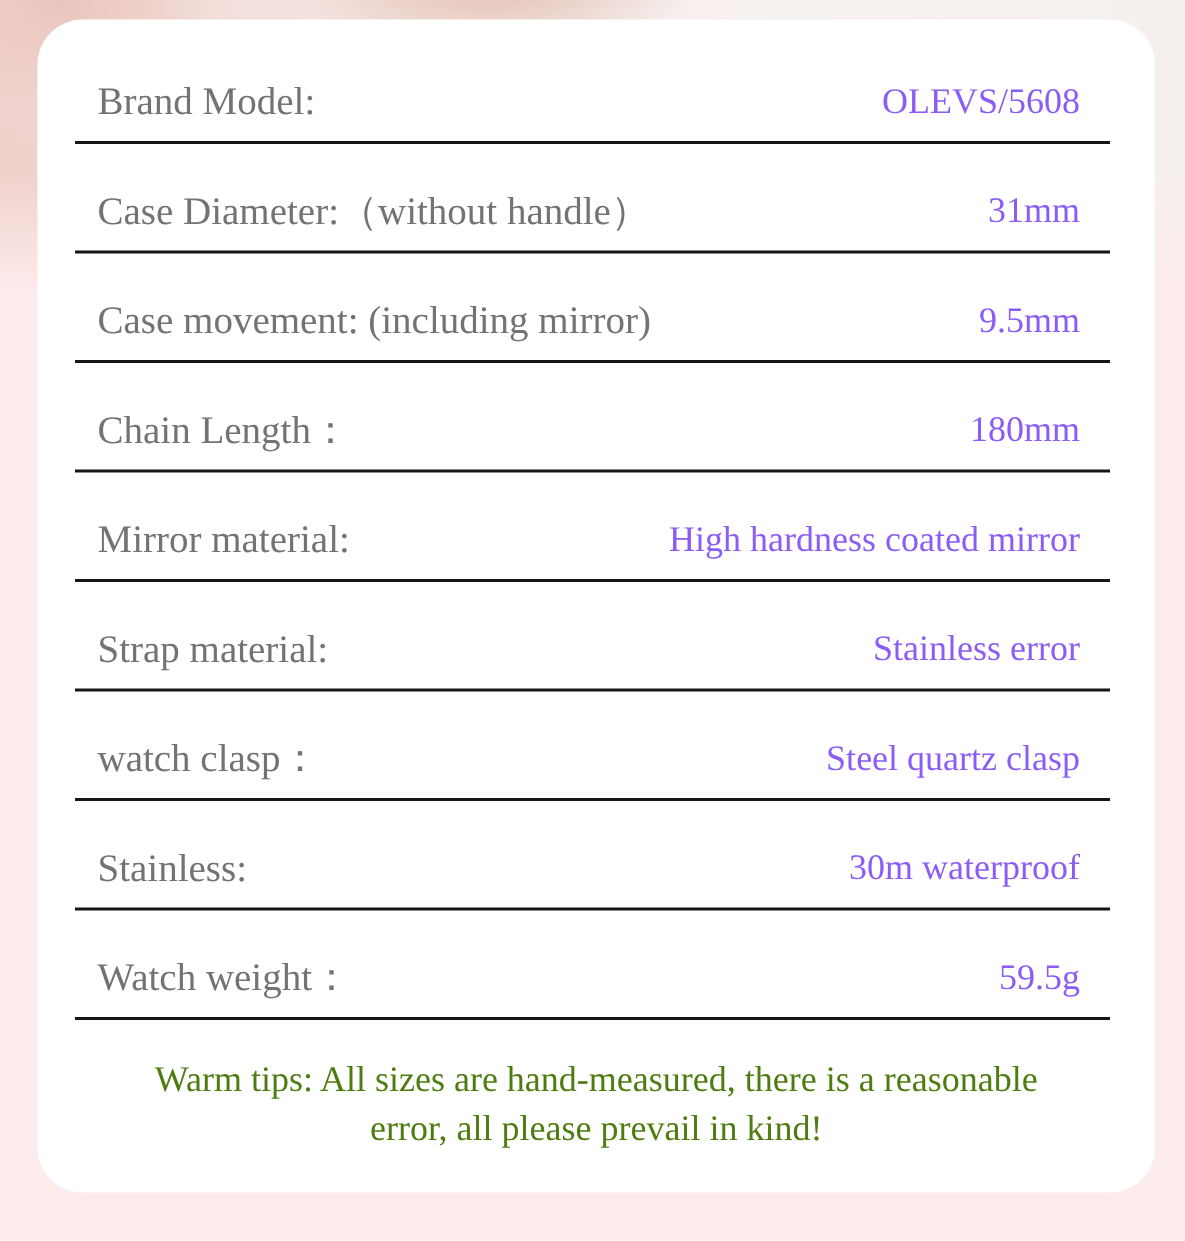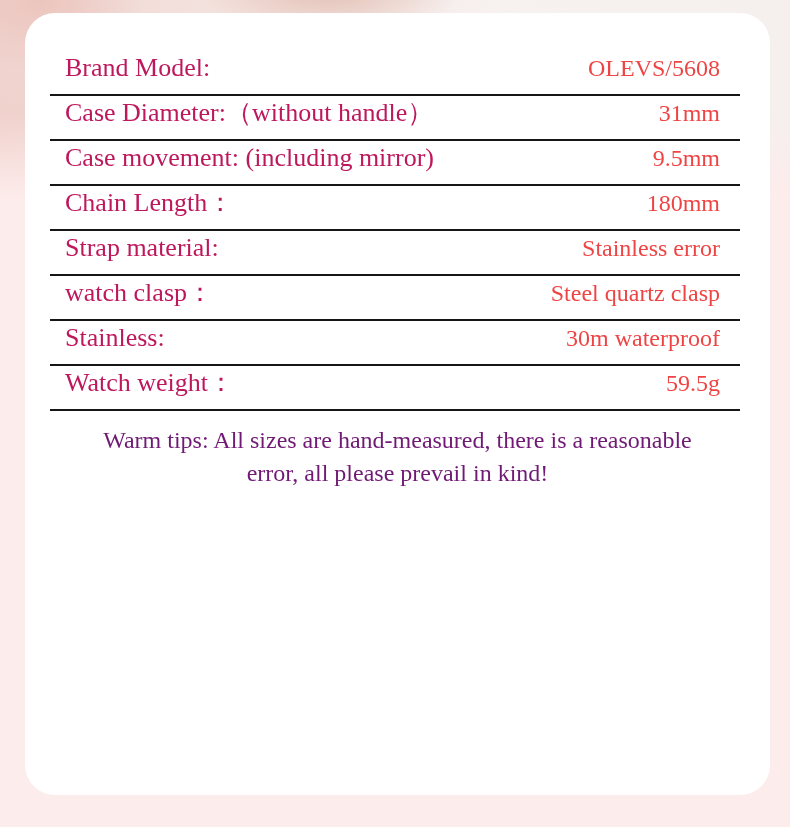--- a/index.html
+++ b/index.html
@@ -25,46 +25,46 @@
     left: 25px; top: 13px;
     width: 745px; height: 782px;
     background: #ffffff;
     border-radius: 30px;
   }
   .spec-table {
     margin: 0 30px 0 25px; 
   }
   .spec-row {
     position: relative;
-    height: 45px;
+    height: 73px;
     border-bottom: 2px solid #161616;
     display: flex;
     justify-content: space-between;
     align-items: flex-end;
     padding: 0 20px 13px 15px;
   }
   .spec-row.first { height: 83px; }
   .spec-label {
     font-size: 26px;
     line-height: 1;
-    color: #be185d;
+    color: #737373;
     white-space: nowrap;
   }
   .spec-value {
     font-size: 24px;
     line-height: 1;
-    color: #ef4444;
+    color: #8b5cf6;
     white-space: nowrap;
     padding-bottom: 1px;
   }
   .warm-tips {
-    margin-top: 13px;
+    margin-top: 24px;
     padding: 0 30px;
     text-align: center;
-    color: #701a75;
+    color: #4d7c0f;
     font-size: 24px;
     line-height: 33px;
   }
   .warm-tips .tip-line { display: block; }
 </style>
 </head>
 <body>
 
 <div class="bg-top"></div>
 
@@ -86,20 +86,24 @@
       <span class="spec-value">9.5mm</span>
     </div>
 
 
     <div class="spec-row">
       <span class="spec-label">Chain Length：</span>
       <span class="spec-value">180mm</span>
     </div>
 
 
+    <div class="spec-row">
+      <span class="spec-label">Mirror material:</span>
+      <span class="spec-value">High hardness coated mirror</span>
+    </div>
 
     <div class="spec-row">
       <span class="spec-label">Strap material:</span>
       <span class="spec-value">Stainless error</span>
     </div>
 
     <div class="spec-row">
       <span class="spec-label">watch clasp：</span>
       <span class="spec-value">Steel quartz clasp</span>
     </div>

